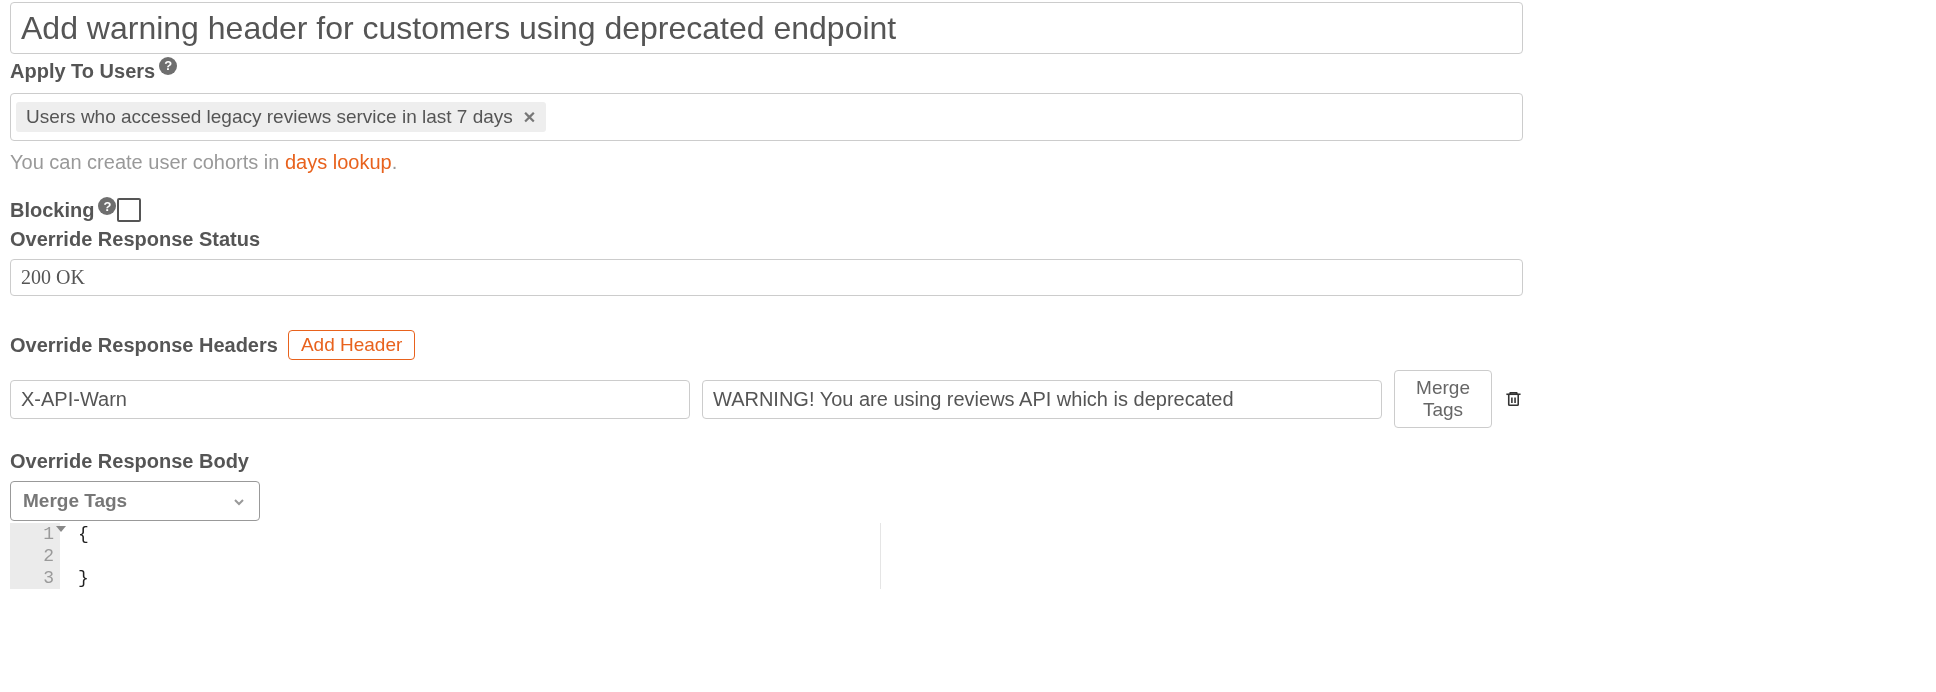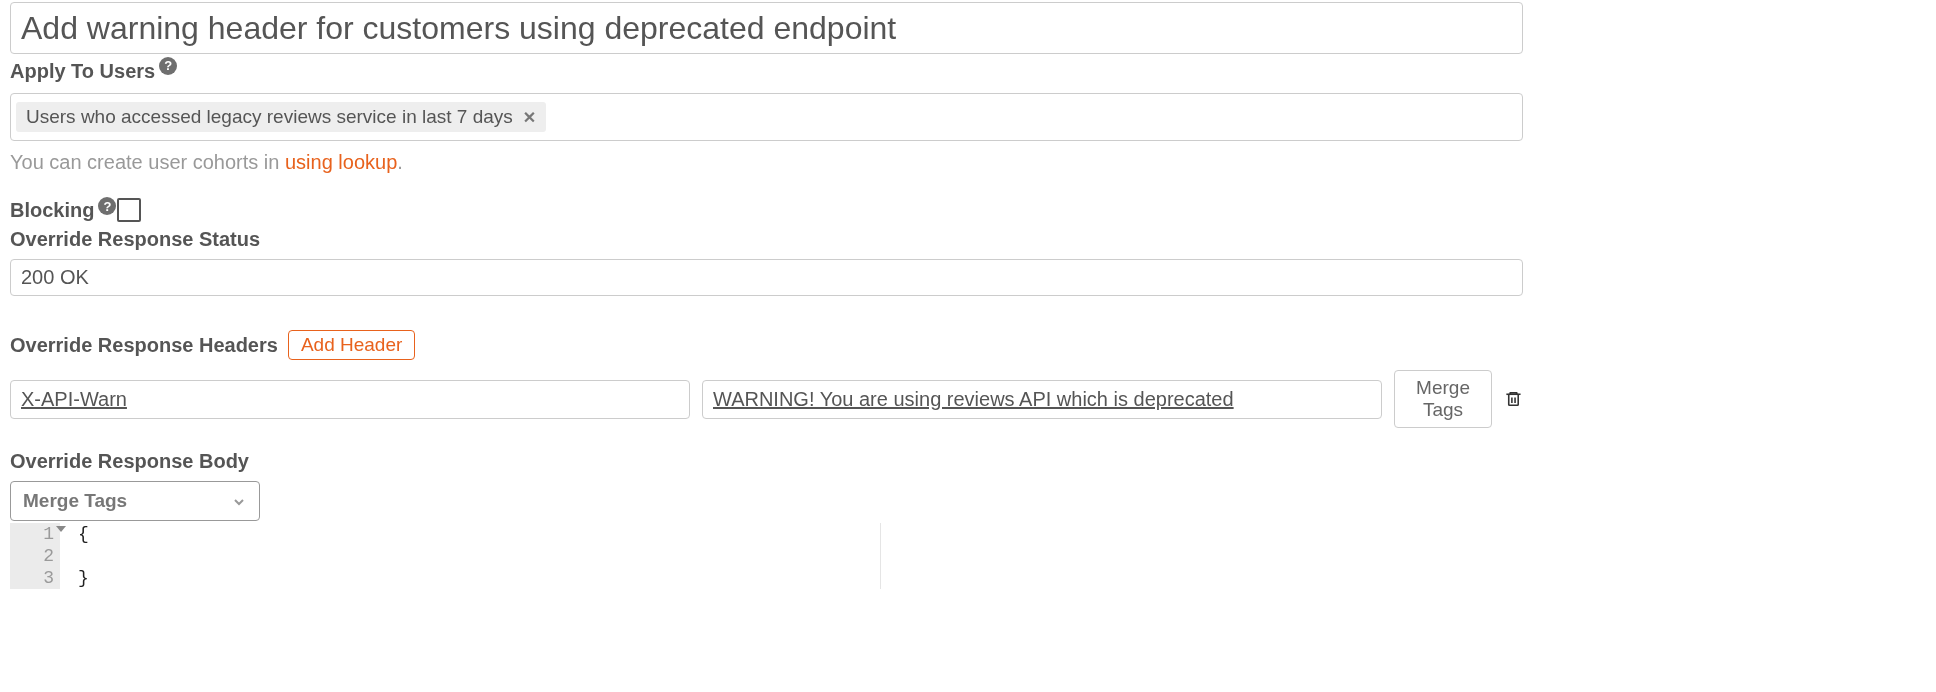--- a/index.html
+++ b/index.html
@@ -103,20 +103,21 @@
   }
   .text-input {
     width: 100%;
     font-size: 20px;
     color: #555;
     padding: 6px 10px;
     border: 1px solid #ccc;
     border-radius: 4px;
     outline: none;
     margin-top: 8px;
+    font-family: Liberation Serif, serif;
   }
   .headers-label-row {
     display: flex;
     align-items: center;
     gap: 10px;
     margin-top: 34px;
   }
   .btn-outline-orange {
     border: 1px solid #e8621d;
     color: #e8621d;
@@ -132,21 +133,20 @@
     gap: 12px;
     margin-top: 10px;
   }
   .header-row input[type="text"] {
     font-size: 20px;
     color: #555;
     padding: 7px 10px;
     border: 1px solid #ccc;
     border-radius: 4px;
     outline: none;
-    text-decoration: underline;
   }
   .hdr-key { flex: 0 0 680px; }
   .hdr-val { flex: 0 0 680px; }
   .btn-plain {
     border: 1px solid #ccc;
     background: #fff;
     color: #666;
     font-size: 19px;
     padding: 6px 12px;
     border-radius: 4px;
@@ -235,21 +235,21 @@
       <span>Apply To Users</span>
       <span class="help-circle">?</span>
     </span>
     <div class="cohort-box">
       <span class="chip">
         <span>Users who accessed legacy reviews service in last 7 days</span>
         <span class="chip-x">✕</span>
       </span>
     </div>
     <div class="hint">
-      <span>You can create user cohorts in </span><a class="link-orange">using lookup</a><span>.</span>
+      <span>You can create user cohorts in </span><a class="link-orange">days lookup</a><span>.</span>
     </div>
   </div>
 
   <div class="blocking-row">
     <span class="field-label">
       <span>Blocking</span>
       <span class="help-circle" style="top:-4px">?</span>
     </span>
     <span class="checkbox" role="checkbox" aria-checked="false"></span>
   </div>

